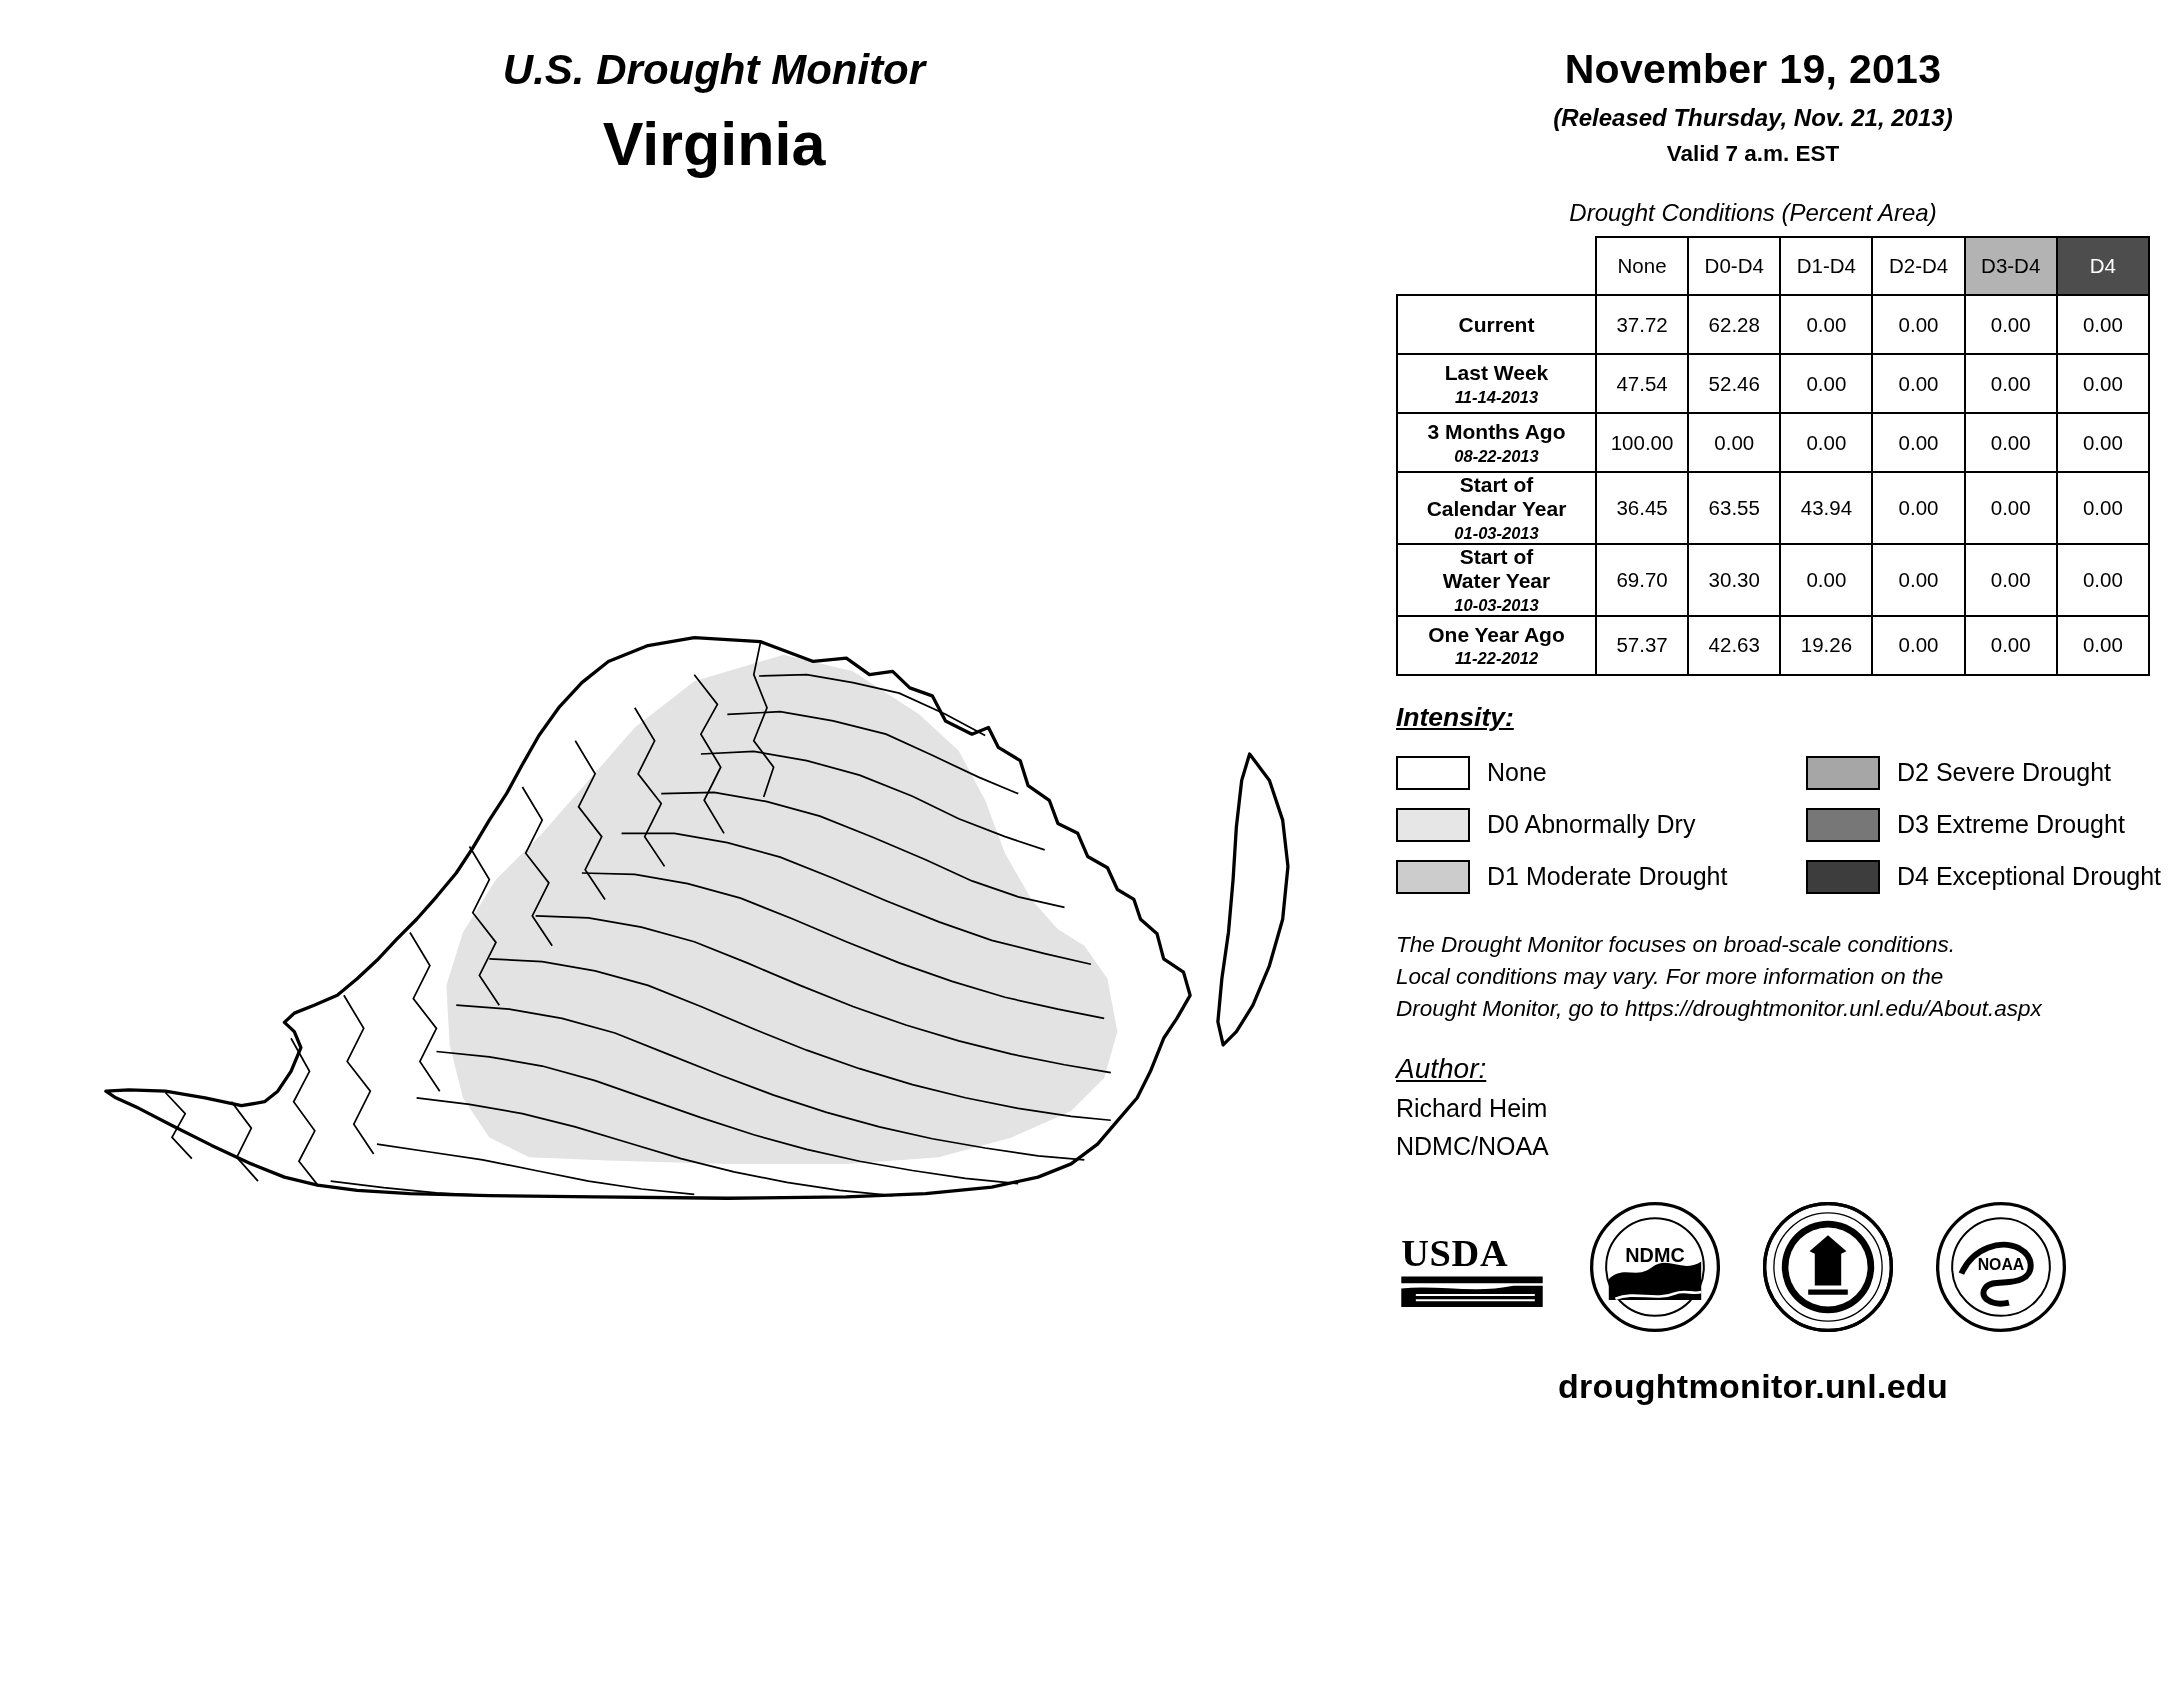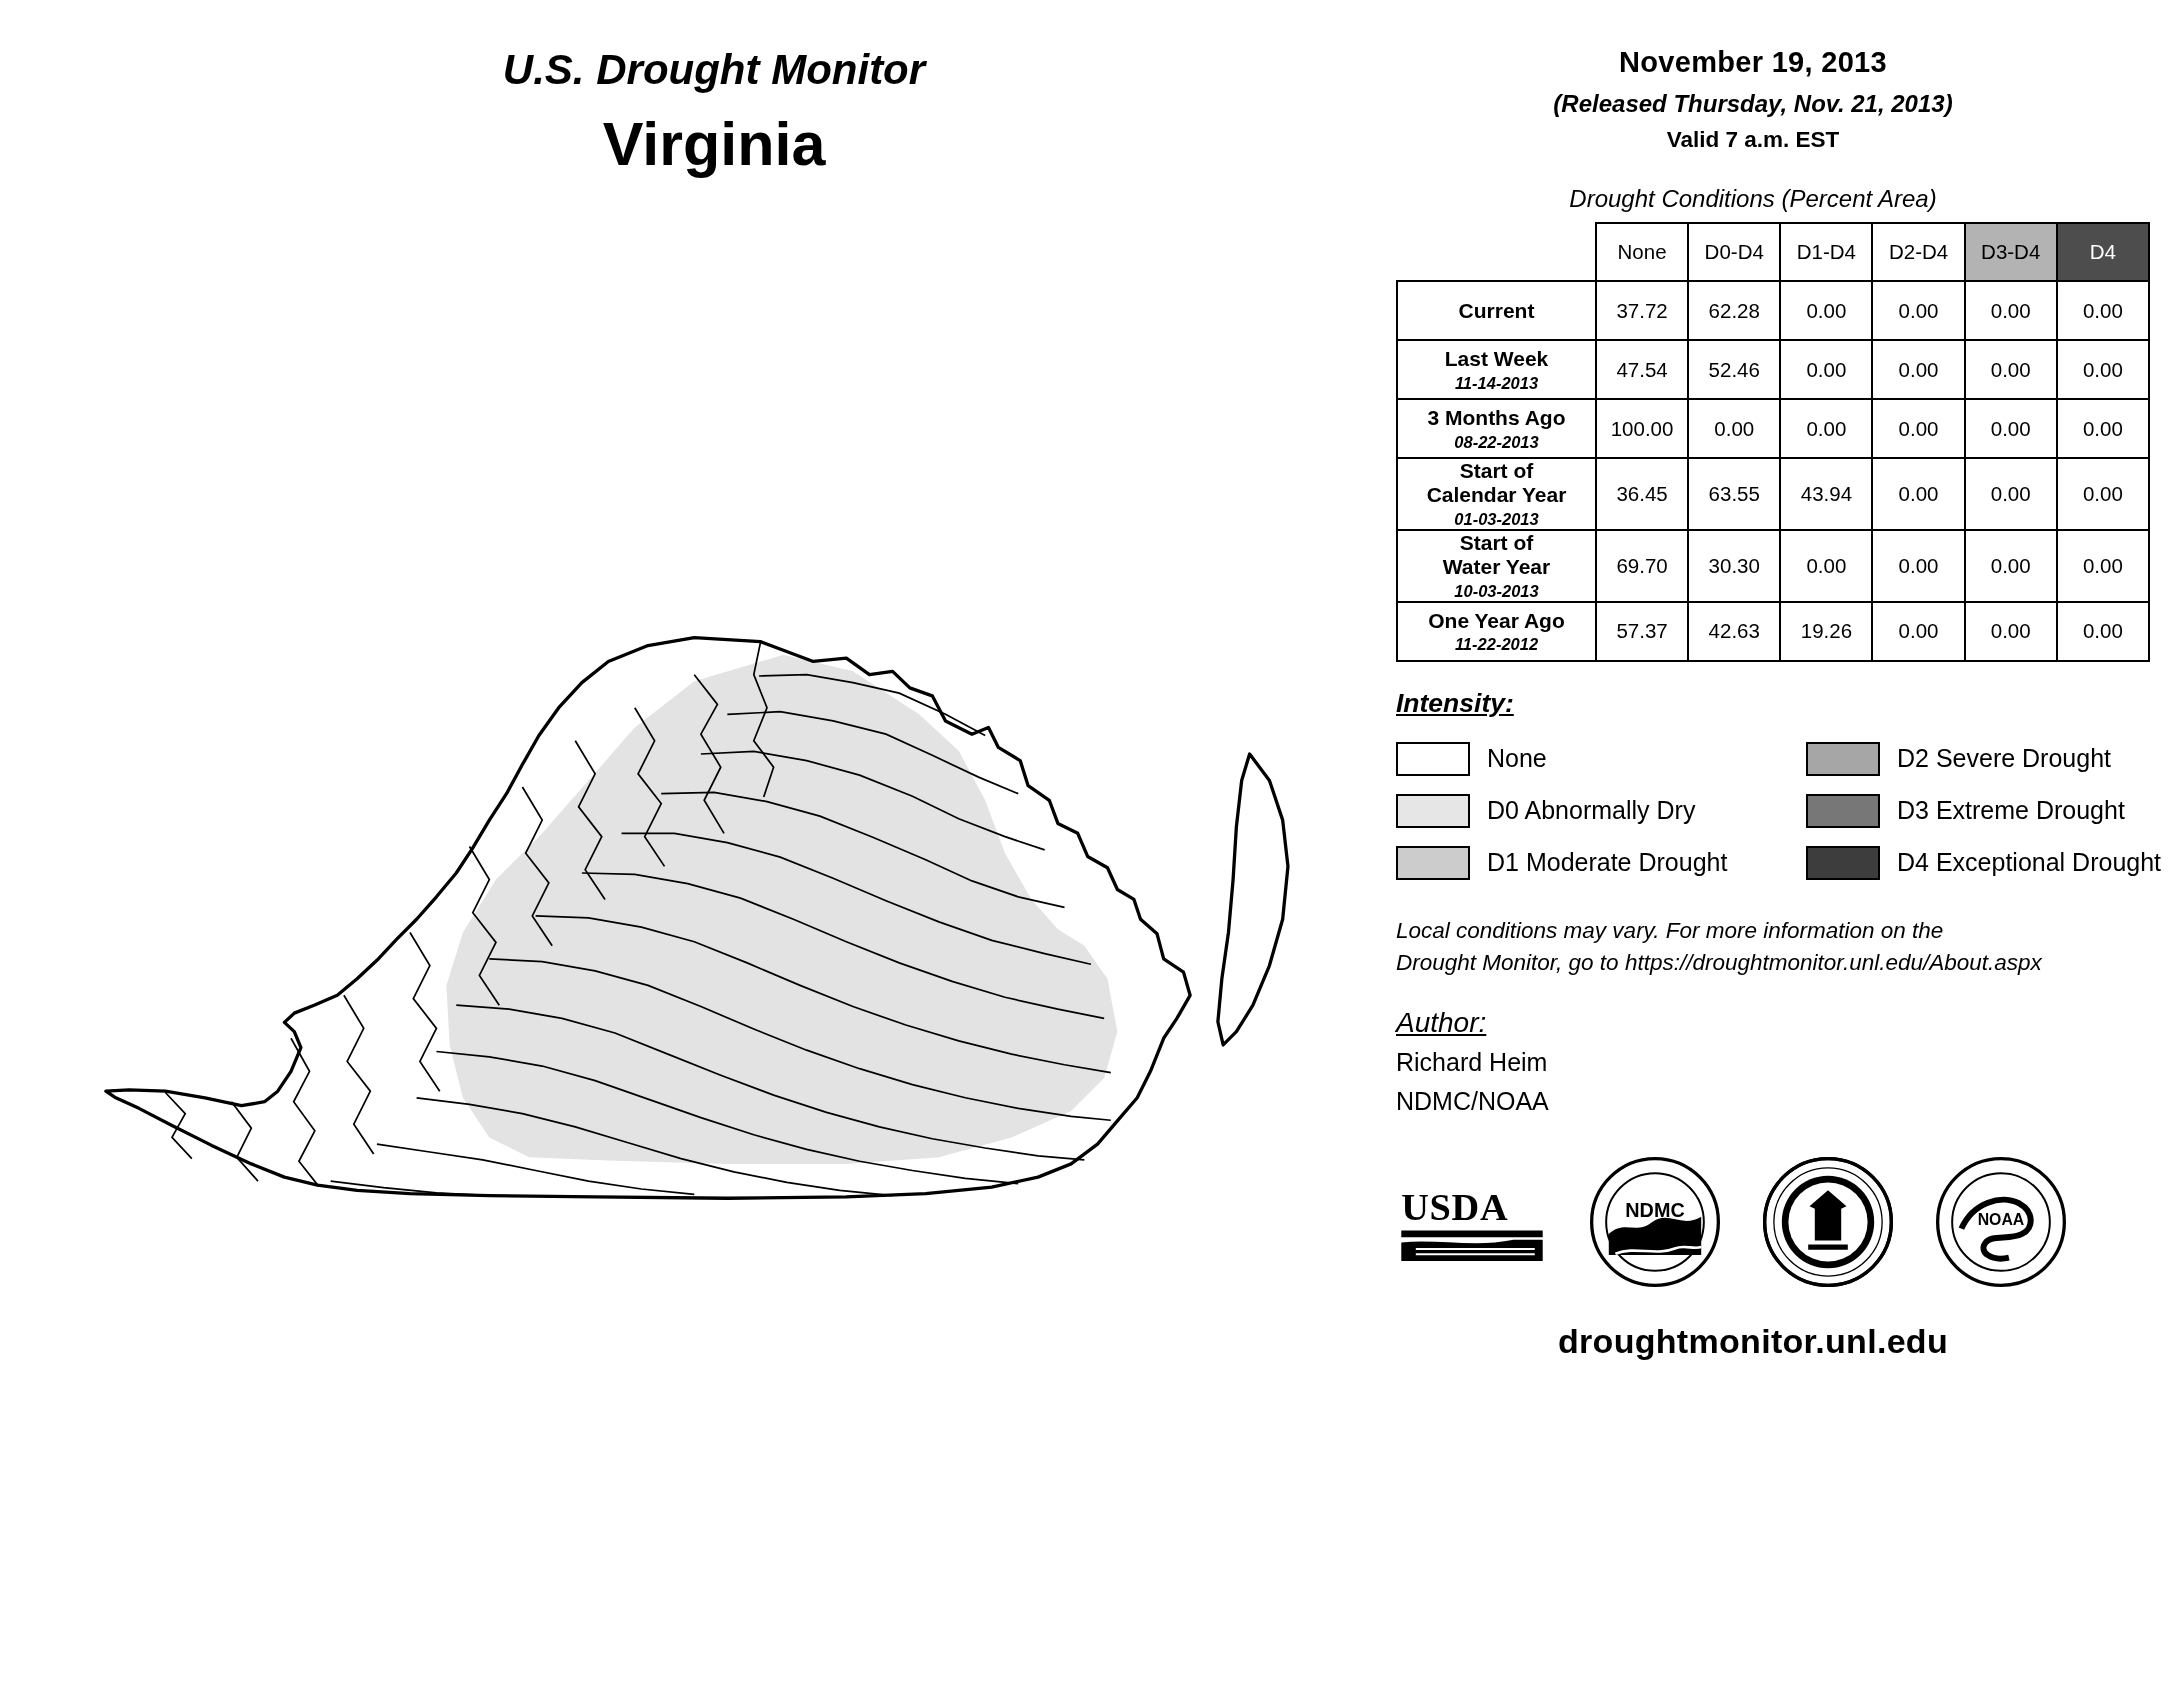--- a/index.html
+++ b/index.html
@@ -53,21 +53,21 @@
 
   
   .right-col {
     position: absolute;
     left: 1356px;
     top: 46px;
     width: 794px;
   }
   .date-line {
     font-weight: bold;
-    font-size: 29px;
+    font-size: 41px;
     text-align: center;
     letter-spacing: 0.3px;
   }
   .release-line {
     font-weight: bold;
     font-style: italic;
     font-size: 24px;
     text-align: center;
     margin-top: 10.6px;
   }
@@ -403,20 +403,21 @@
         <span class="swatch" style="background:#cccccc"></span>
         <span class="legend-label">D1 Moderate Drought</span>
       </div>
       <div class="legend-item">
         <span class="swatch" style="background:#3d3d3d"></span>
         <span class="legend-label">D4 Exceptional Drought</span>
       </div>
     </div>
 
     <div class="disclaimer">
+      <div>The Drought Monitor focuses on broad-scale conditions.</div>
       <div>Local conditions may vary. For more information on the</div>
       <div>Drought Monitor, go to https://droughtmonitor.unl.edu/About.aspx</div>
     </div>
 
     <div class="author-head">Author:</div>
     <div class="author-name">Richard Heim</div>
     <div class="author-org">NDMC/NOAA</div>
 
     
     <div class="logos">

